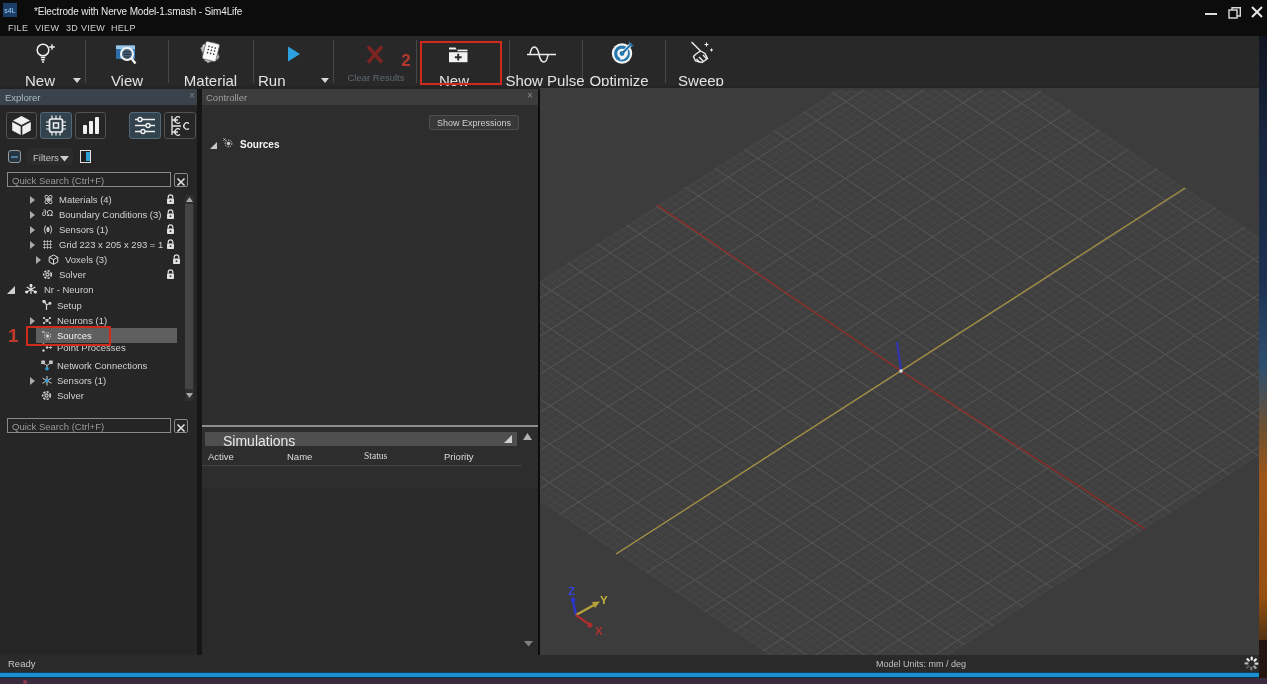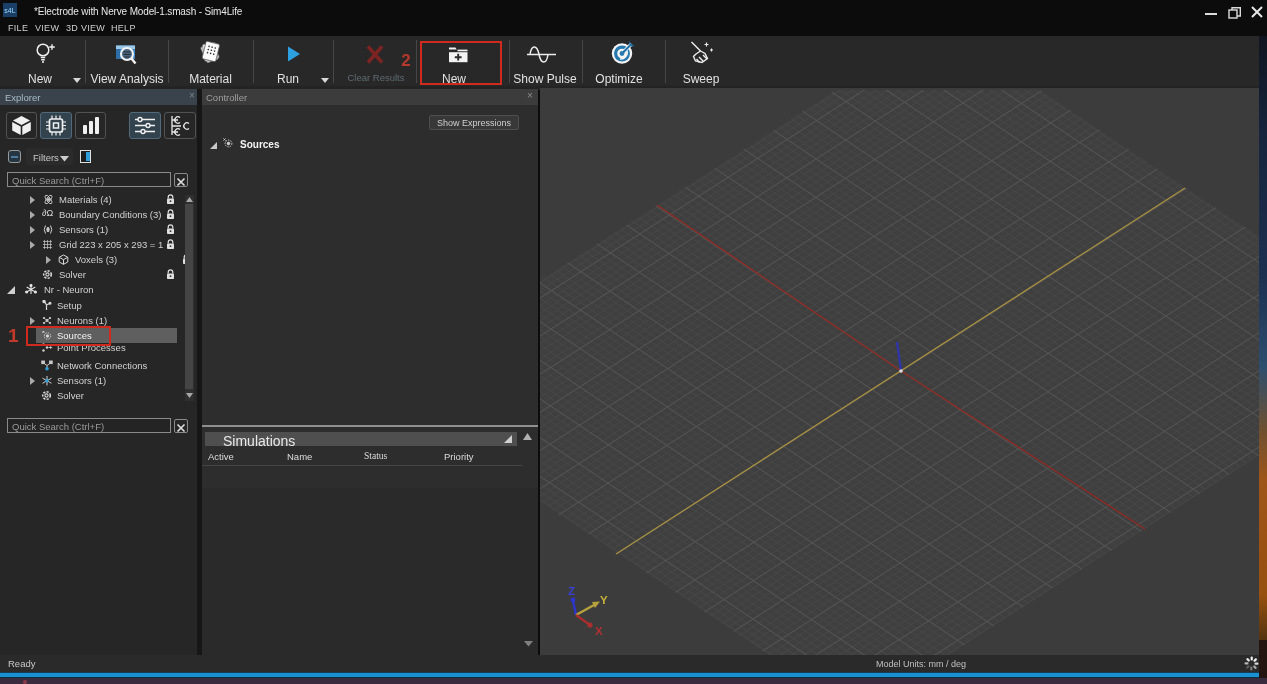--- a/index.html
+++ b/index.html
@@ -1,20 +1,20 @@
 <!DOCTYPE html>
 <html><head>
 <meta charset="utf-8">
 <style>
   * { margin:0; padding:0; box-sizing:border-box; }
   html,body { width:1267px; height:684px; overflow:hidden; background:#0c0c0c;
     font-family:"Liberation Sans", sans-serif; }
   .abs { position:absolute; }
   #stage { position:relative; width:1267px; height:684px; }
-  .lbl { color:#e2e2e2; font-size:12px; }
+  .lbl { color:#e2e2e2; font-size:15px; }
 </style>
 </head>
 <body>
 <div id="stage">
 
   <div class="abs" id="titlebar" style="left:0;top:0;width:1267px;height:36px;background:#0c0c0c;"></div>
   <div class="abs" style="left:3px;top:3px;width:14px;height:14px;background:#123a5e;border-radius:2px;">
     <svg width="14" height="14" viewBox="0 0 14 14">
       <rect x="0" y="0" width="14" height="14" fill="#1b3f66"></rect>
       <text x="7" y="10" font-size="7" fill="#9fd8ff" text-anchor="middle" font-family="Liberation Sans">s4L</text>
@@ -126,21 +126,21 @@
       <path d="M711.5 12.5 v3 M710 14 h3" stroke-width="1"></path>
     </g>
   </svg>
 
   <div class="abs lbl" style="left:10px;top:72px;width:60px;text-align:center;">New</div>
   <svg class="abs" style="left:73px;top:77.5px" width="8" height="6">
       <path d="M0 0 L8 0 L4 5 Z" fill="#d8d8d8"></path>
     </svg>
   <div class="abs lbl" style="left:87px;top:72px;width:80px;text-align:center;">View Analysis</div>
   <div class="abs lbl" style="left:168px;top:72px;width:85px;text-align:center;">Material Database</div>
-  <div class="abs lbl" style="left:258px;top:72px;width:60px;text-align:center;">Run</div>
+  <div class="abs lbl" style="left:258px;top:72px;width:60px;">Run</div>
   <svg class="abs" style="left:321px;top:77.5px" width="8" height="6">
       <path d="M0 0 L8 0 L4 5 Z" fill="#d8d8d8"></path>
     </svg>
   <div class="abs" style="left:336px;top:72px;width:80px;text-align:center;color:#5f6a70;font-size:9.5px;">Clear Results</div>
   <div class="abs lbl" style="left:421px;top:72px;width:66px;text-align:center;">New Settings</div>
   <div class="abs lbl" style="left:505px;top:72px;width:80px;text-align:center;">Show Pulse</div>
   <div class="abs lbl" style="left:579px;top:72px;width:80px;text-align:center;">Optimize</div>
   <div class="abs lbl" style="left:661px;top:72px;width:80px;text-align:center;">Sweep</div>
 
   <div class="abs" style="left:420px;top:41px;width:82px;height:44px;border:2.5px solid #cf2a1e;"></div>
@@ -279,21 +279,21 @@
               <path d="M1 2.5 H10 M1 5.5 H10 M1 8.5 H10 M2.5 1 V10 M5.5 1 V10 M8.5 1 V10"></path>
             </g>
           </svg>
         <span class="abs" style="left:59px;top:2px;">Grid 223 x 205 x 293 = 1</span>
         <svg class="abs" style="left:166px;top:2px" width="9" height="11">
             <path d="M2.2 4.5 V3.2 a2.3 2.3 0 0 1 4.6 0 V4.5" stroke="#e0e0e0" stroke-width="1.2" fill="none"></path>
             <rect x="1" y="4.5" width="7" height="5.5" rx="0.8" fill="#e0e0e0"></rect>
             <circle cx="4.5" cy="7.2" r="0.9" fill="#333"></circle>
           </svg>
       </div>
-      <div class="abs" style="left:16px;top:252.3px;width:184px;height:15px;">
+      <div class="abs" style="left:6px;top:252.3px;width:184px;height:15px;">
         <svg class="abs" style="left:30px;top:4px" width="5" height="8">
             <path d="M0 0 L5 4 L0 8 Z" fill="#aaa"></path>
           </svg>
         <svg class="abs" style="left:42px;top:2px" width="11" height="11">
             <g stroke="#d8d8d8" stroke-width="1" fill="none">
               <path d="M5.5 1 L9.8 3.3 L5.5 5.6 L1.2 3.3 Z M1.2 3.3 V8 L5.5 10.3 V5.6 M9.8 3.3 V8 L5.5 10.3"></path>
             </g>
           </svg>
         <span class="abs" style="left:59px;top:2px;">Voxels (3)</span>
         <svg class="abs" style="left:166px;top:2px" width="9" height="11">

